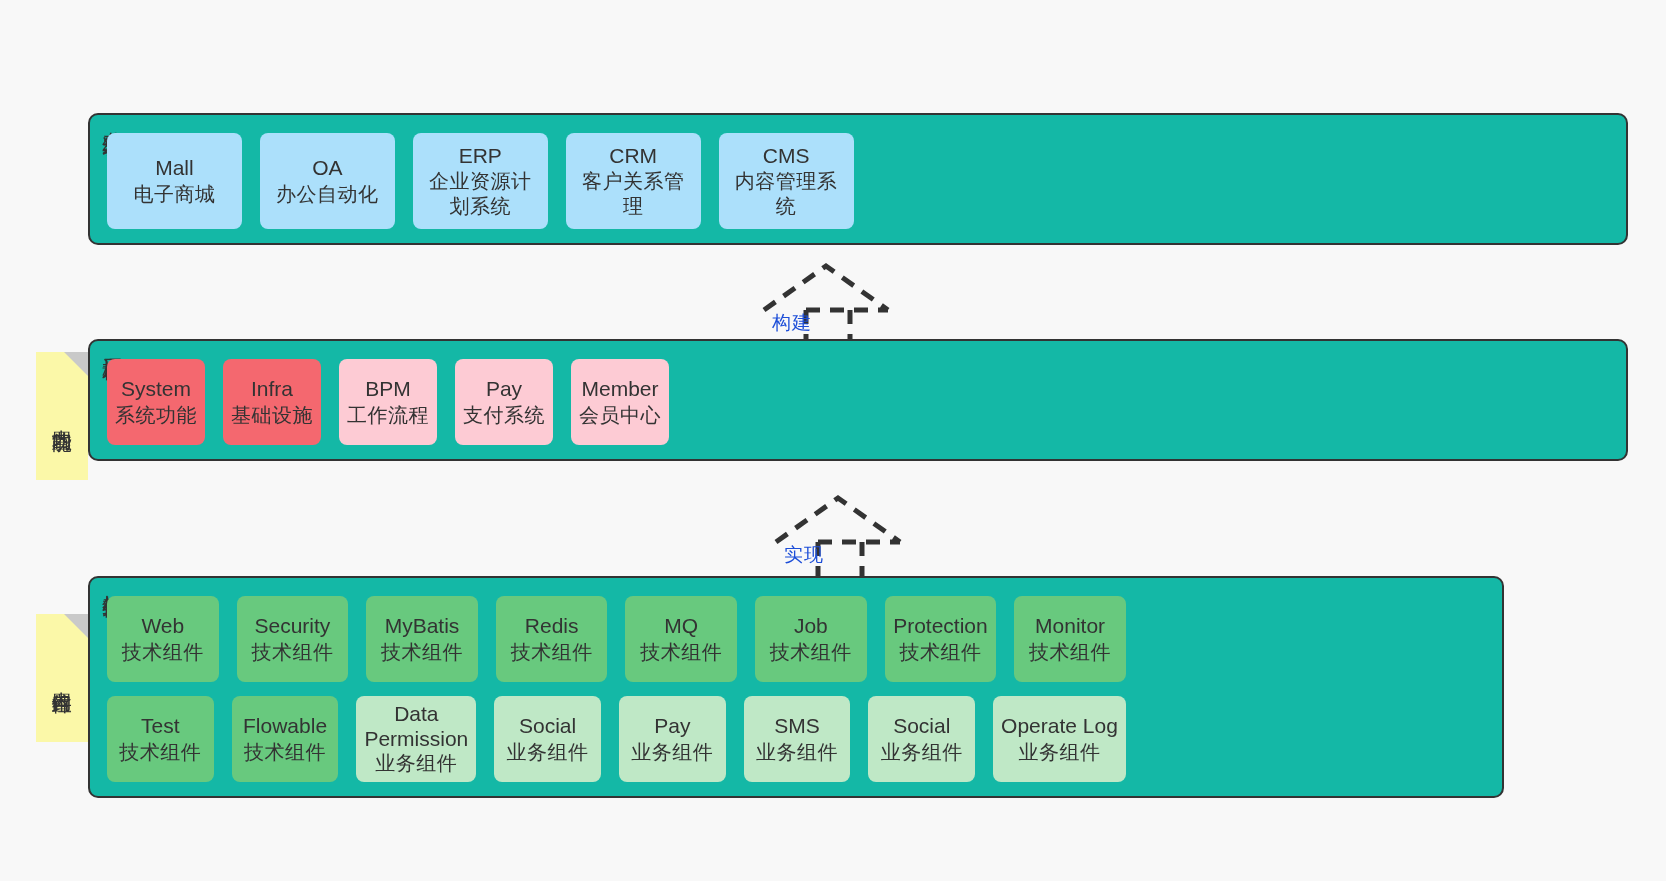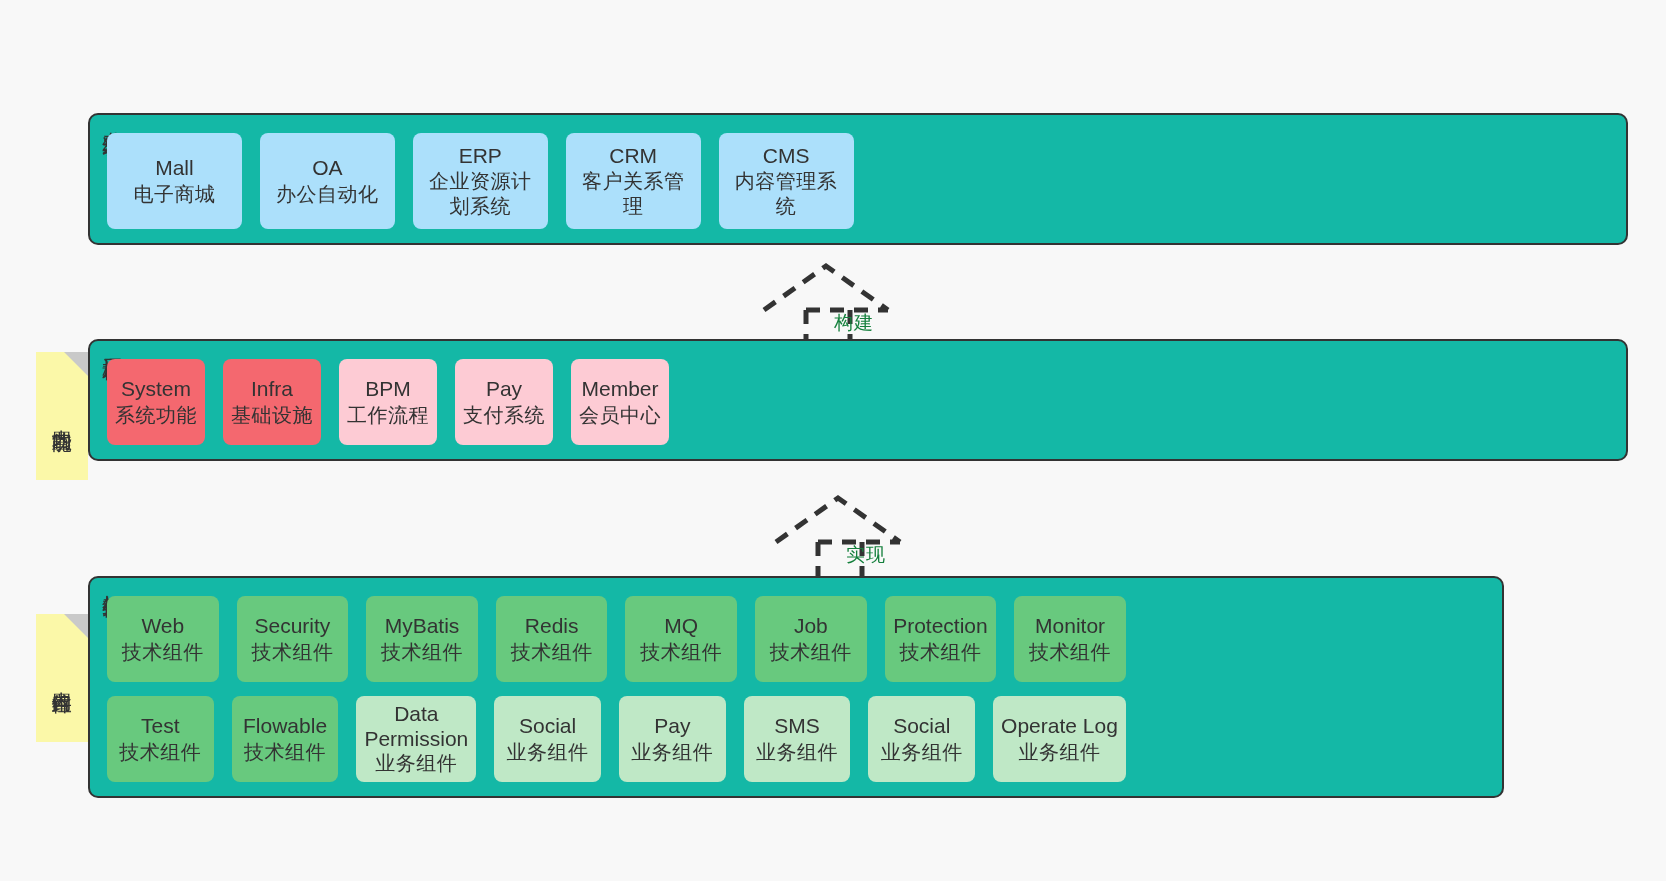--- a/index.html
+++ b/index.html
@@ -134,23 +134,23 @@
     display: block;
     width: 100%;
     height: 100%;
     overflow: visible;
   }
   .arrow-label {
     position: absolute;
     left: 0;
     right: 0;
     bottom: 6px;
-    text-align: center;
+    text-align: left;
     font-size: 19px;
-    color: #15803d;
+    color: #1d4ed8;
     letter-spacing: 1px;
     user-select: none;
     pointer-events: none;
   }
 </style>
 </head>
 <body>
 
 <div class="layer" id="layer-business" style="left:88px; top:113px; width:1540px; height:132px;">
   <div class="layer-title">业务系统</div>

